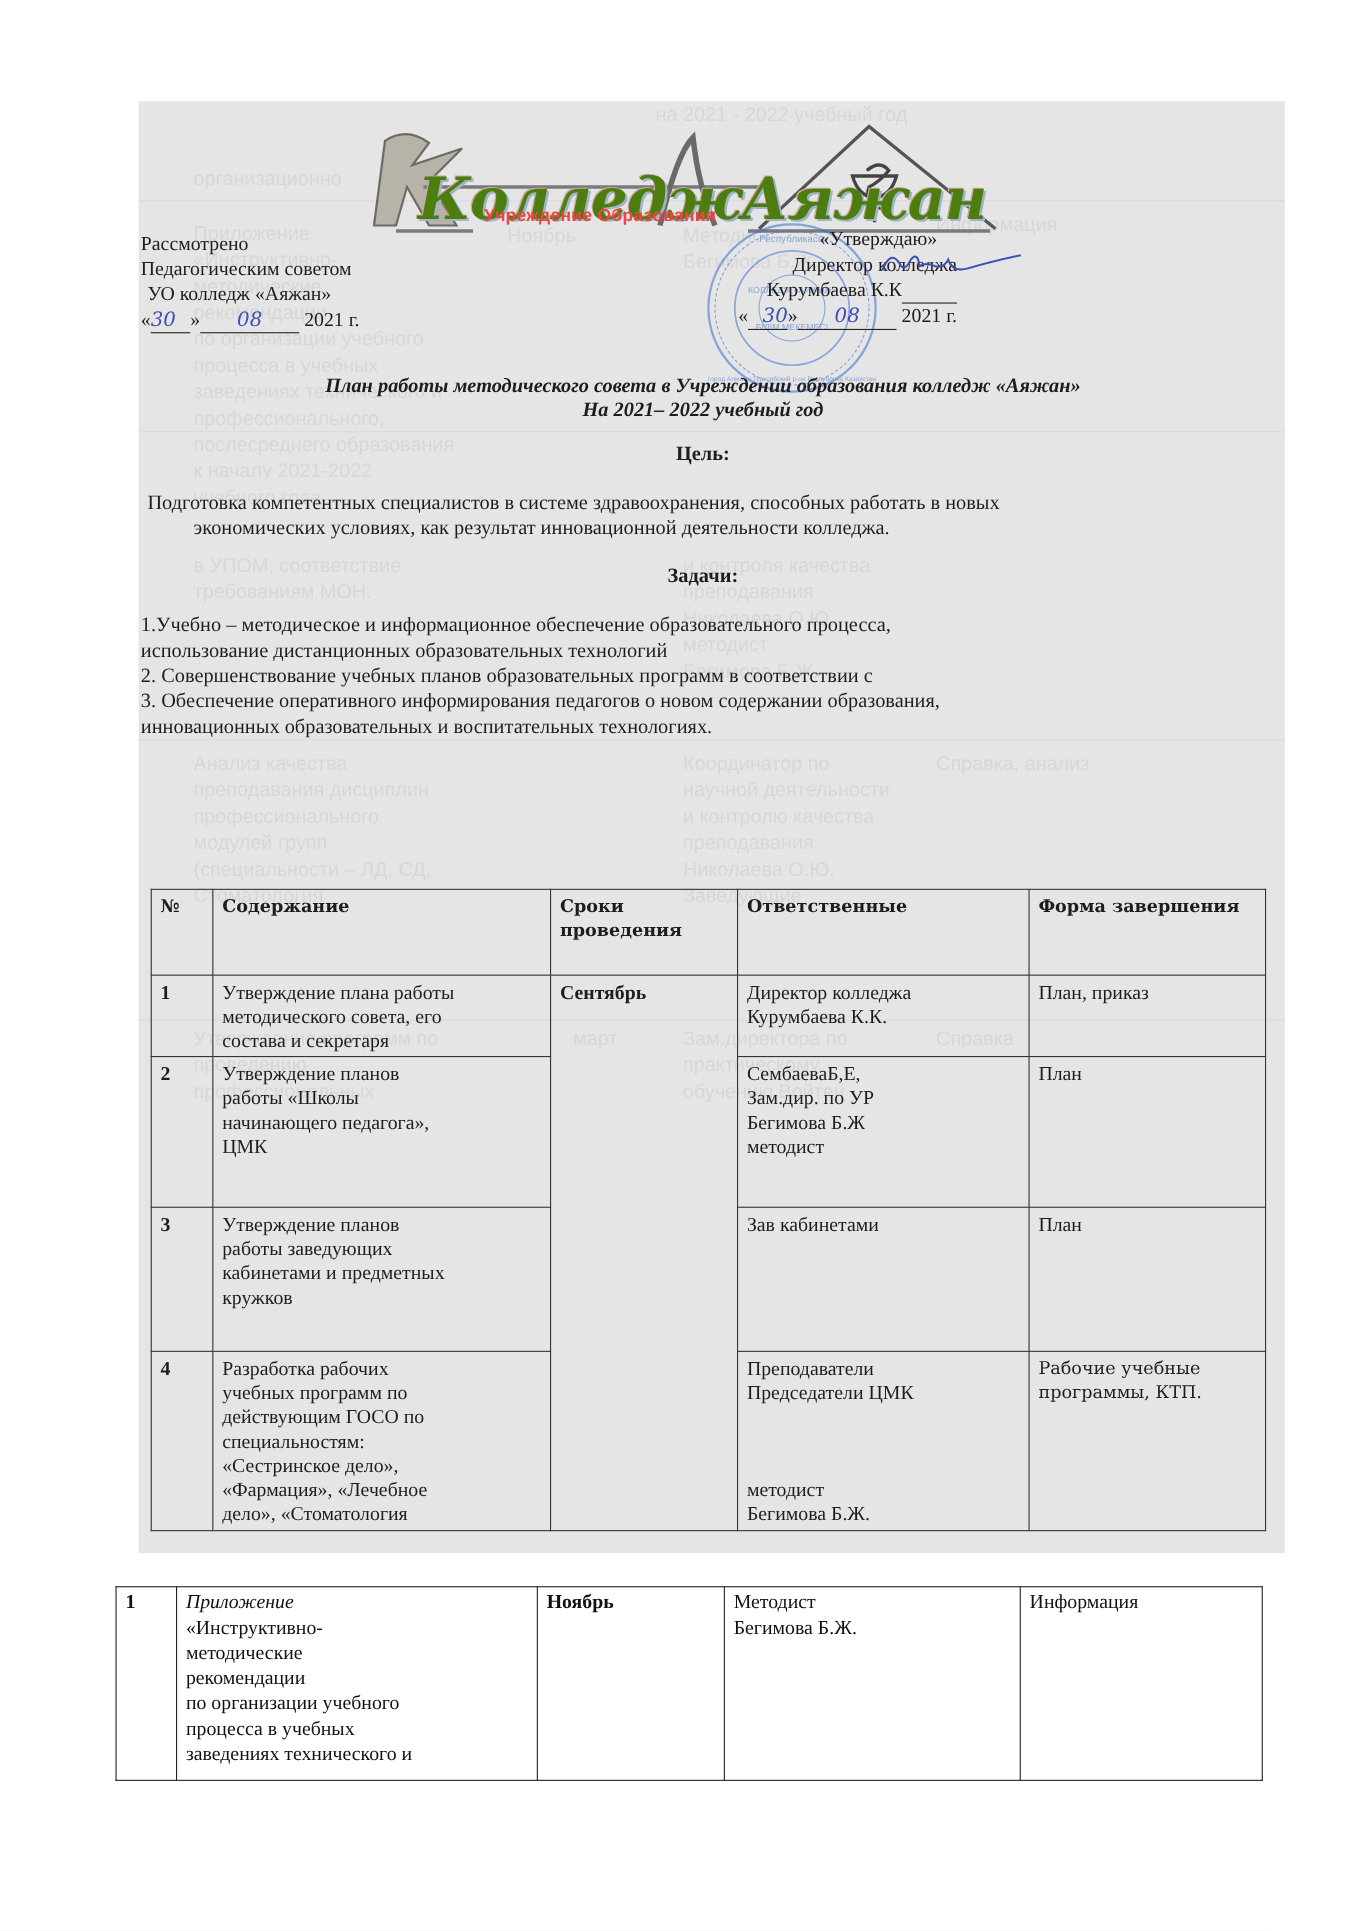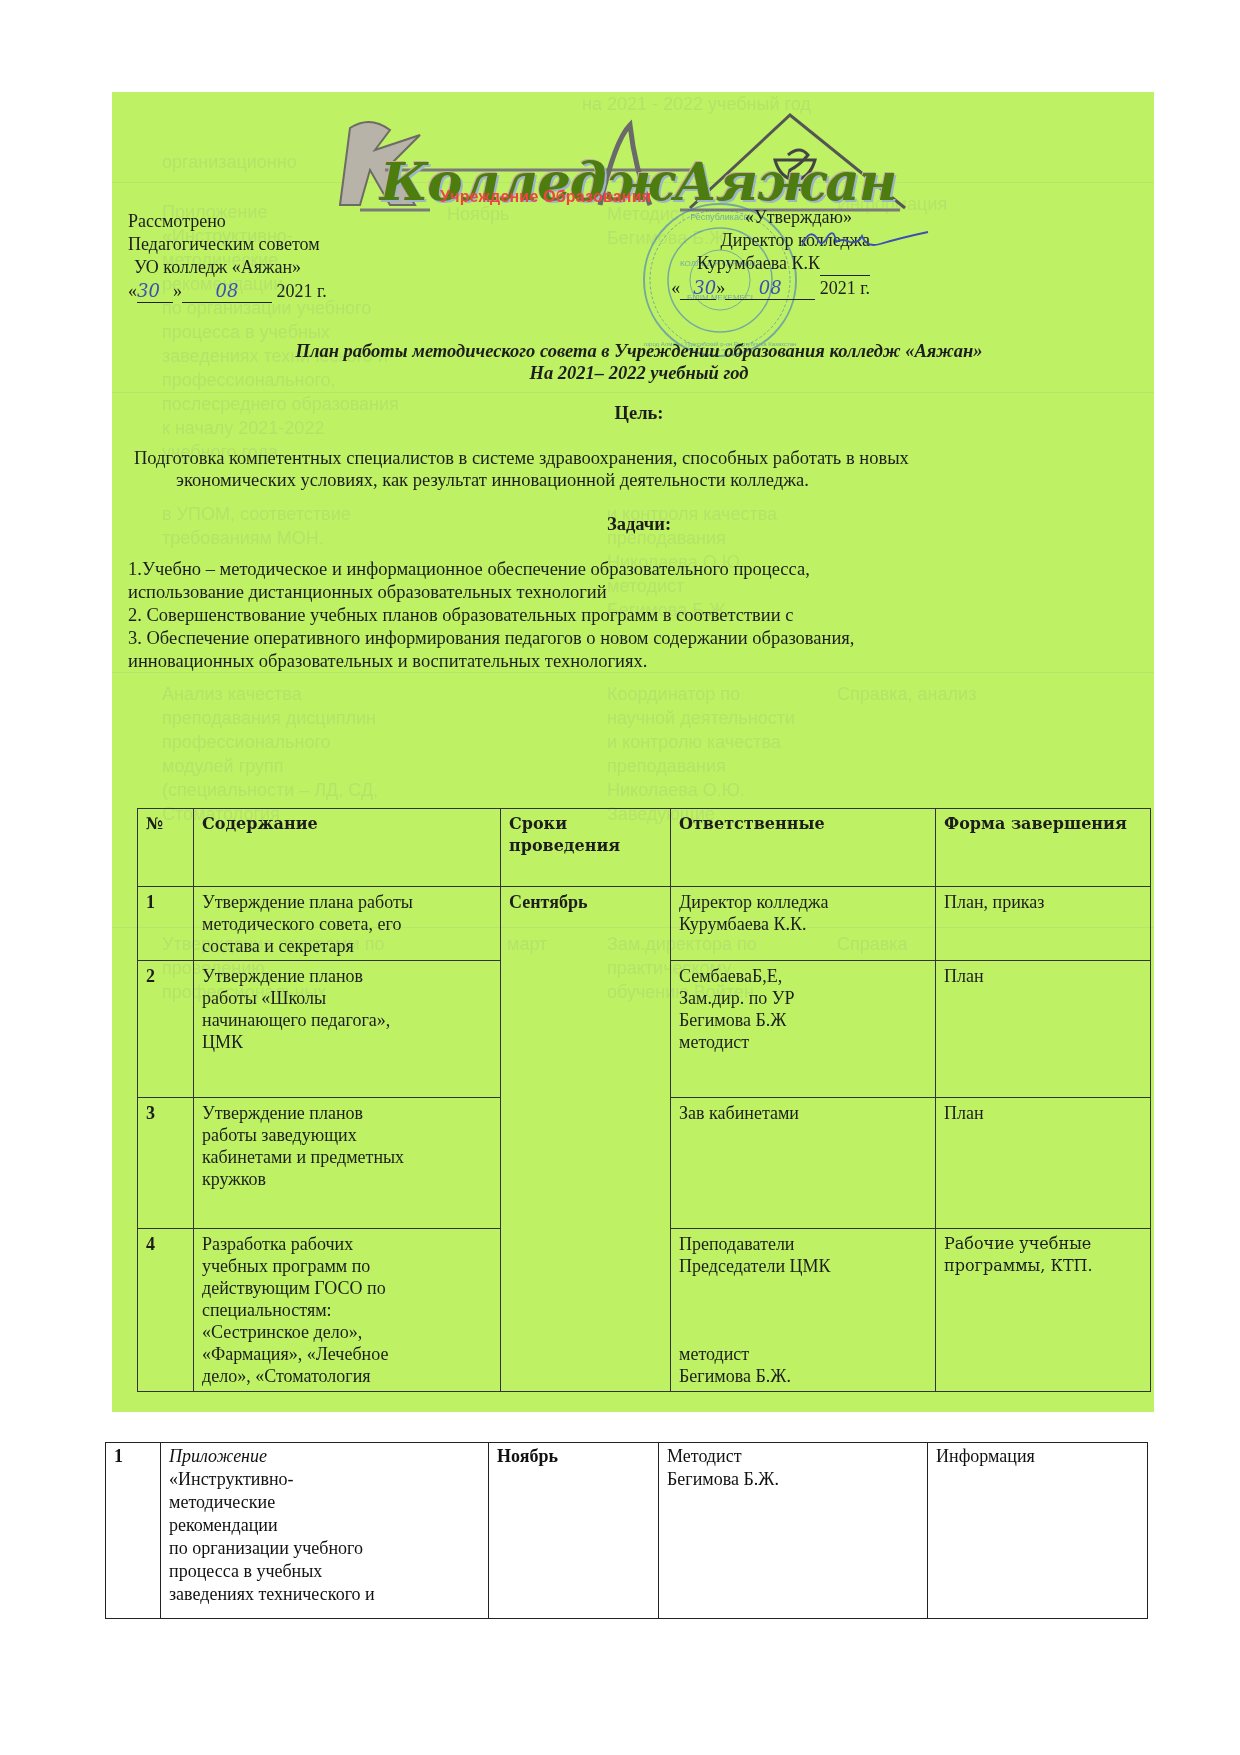--- a/index.html
+++ b/index.html
@@ -1,19 +1,19 @@
 <!DOCTYPE html>
 <html><head>
 <meta charset="utf-8">
 <style>
   html, body { margin: 0; padding: 0; background: #ffffff; }
   body { width: 1240px; height: 1755px; position: relative; overflow: hidden; font-family: "Liberation Serif", "DejaVu Serif", serif; color: #1d1d1d; }
 
   
-  .scan { position: absolute; left: 112px; top: 92px; width: 1042px; height: 1320px; background: #bef264; }
+  .scan { position: absolute; left: 126px; top: 92px; width: 1042px; height: 1320px; background: #e5e5e5; }
   .ghost { position: absolute; color: rgba(120,120,140,0.13); font-family: "Liberation Sans", sans-serif; font-size: 18px; line-height: 24px; white-space: pre; pointer-events: none; }
   .ghost-line { position: absolute; background: rgba(120,120,140,0.10); height: 1px; }
 
   
   .logo { position: absolute; left: 330px; top: 110px; width: 580px; height: 105px; }
   .logo svg { width: 100%; height: 100%; }
   .logo-sub { position: absolute; left: 440px; top: 188px; font-family: "Liberation Sans", sans-serif; font-weight: bold; font-size: 16px; color: #ef4444; letter-spacing: 0.2px; }
   .logo-word { position: absolute; left: 380px; top: 150px; font-family: "DejaVu Serif", serif; font-style: italic; font-weight: bold; font-size: 53px; color: #4d7c0f; letter-spacing: -1px; text-shadow: 2px 2px 0 #9fb4c8, -1px -1px 0 #c9a9a0; }
 
   

